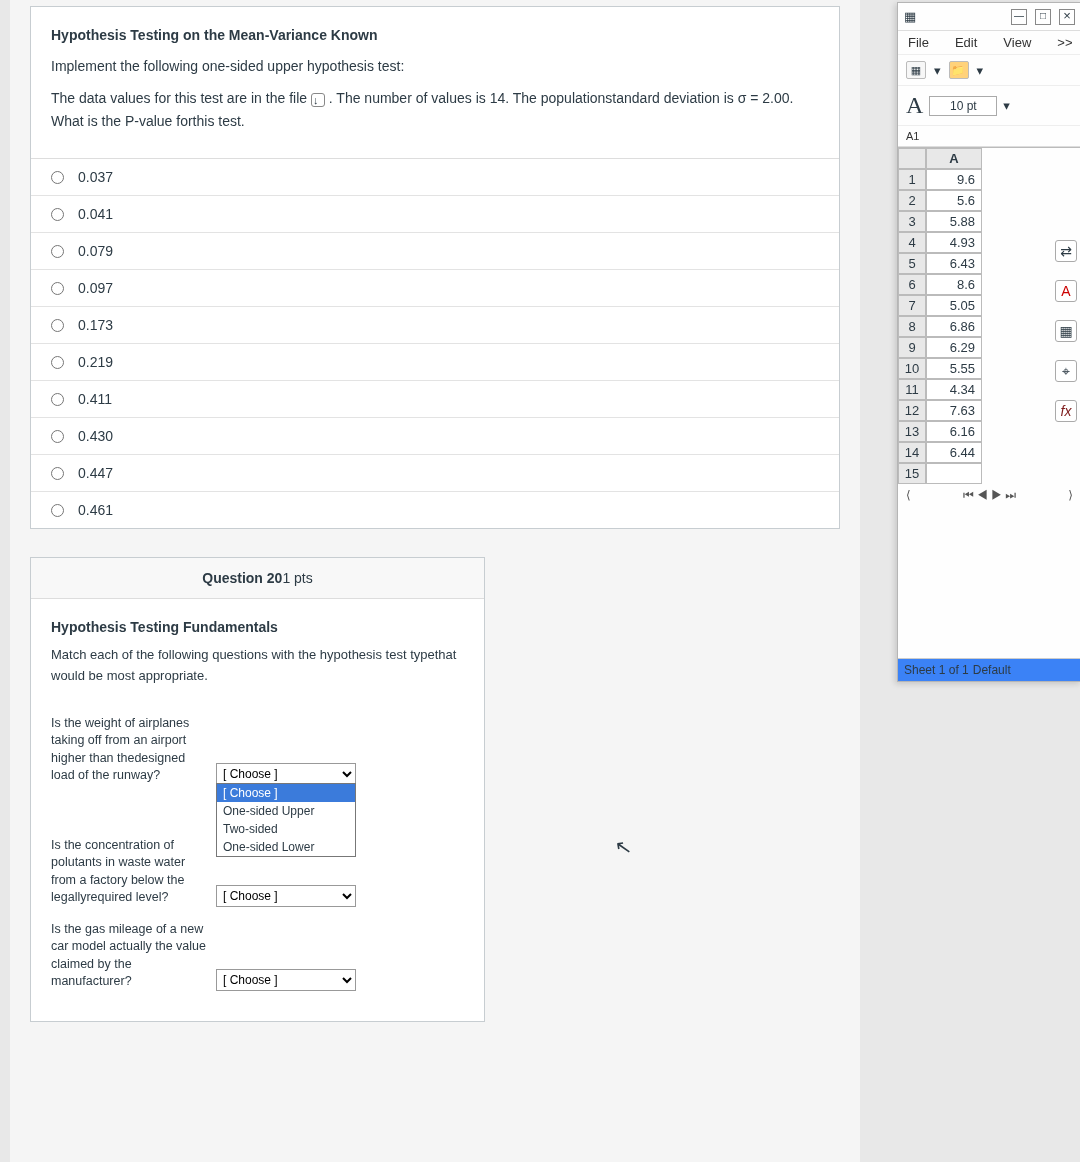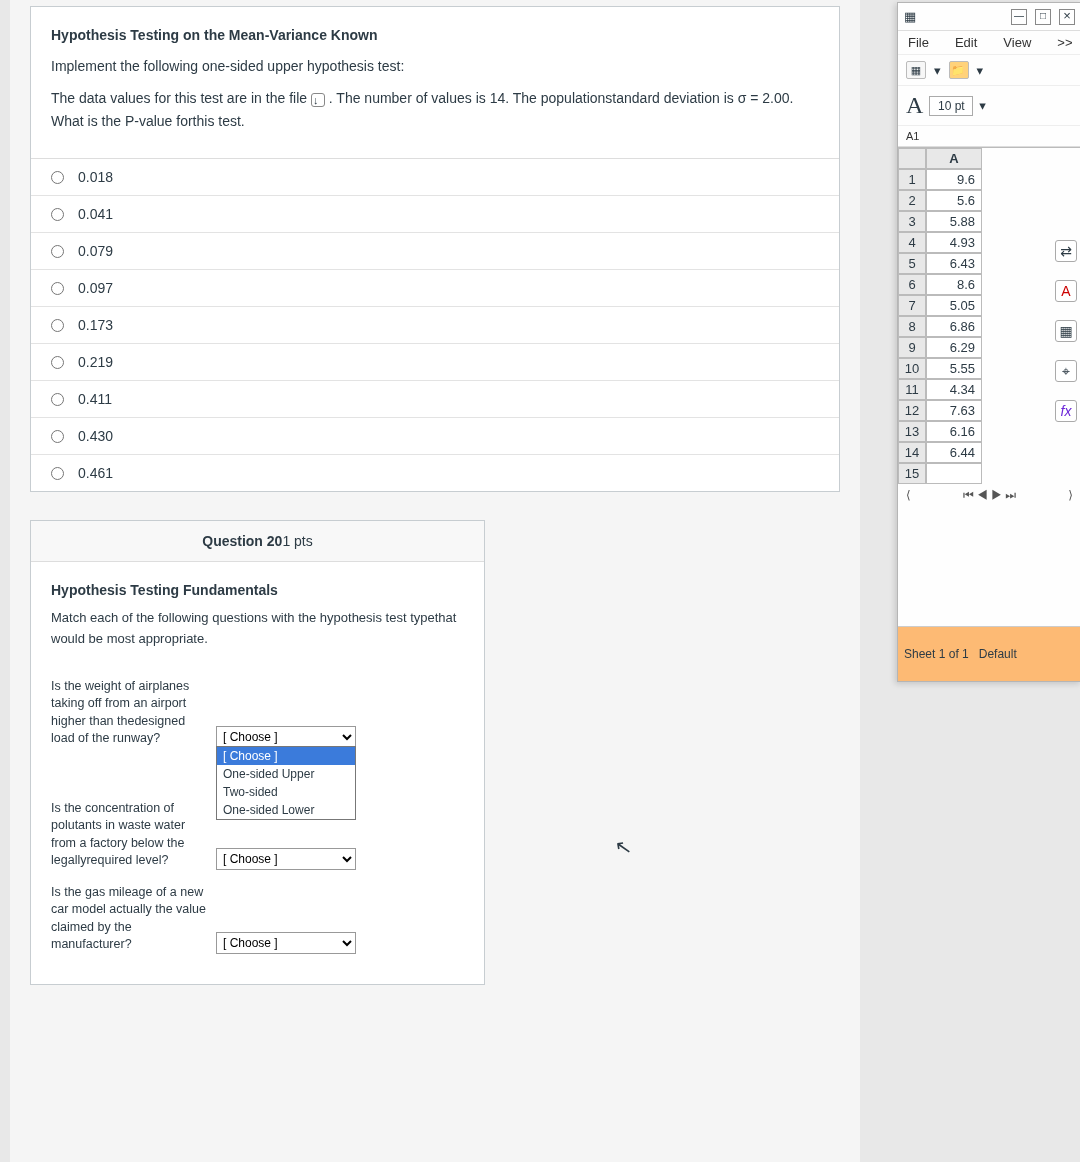--- a/index.html
+++ b/index.html
@@ -98,21 +98,21 @@
     .tool-row .ico {
       width: 20px; height: 18px; border: 1px solid #bbb;
       background: #f7f7f7; border-radius: 2px; display:flex;align-items:center;justify-content:center;font-size:11px;
     }
     .font-row {
       display: flex; align-items: center; gap: 6px;
       padding: 6px 8px; border-bottom: 1px solid #eee;
     }
     .font-row .A { font-family: Georgia, serif; font-size: 24px; }
     .font-row .sz {
-      width: 44px; height: 20px; border: 1px solid #aaa;
+      width: 68px; height: 20px; border: 1px solid #aaa;
       font-size: 12px; text-align: center; line-height: 18px;
       background: #fff;
     }
     .cellref-row {
       padding: 4px 8px; border-bottom: 1px solid #ddd;
       font-size: 11px; color:#333;
     }
     .sheet {
       display: grid;
       grid-template-columns: 28px 56px;
@@ -126,29 +126,29 @@
     .sheet .rn {
       background: #e8e8e8; border: 1px solid #bbb;
       text-align: center; padding: 2px 0;
     }
     .sheet .c {
       border: 1px solid #bbb; text-align: right;
       padding: 2px 6px; background:#fff;
     }
     .status-row {
       position: absolute; bottom: 0; left:0; right:0;
-      border-top: 1px solid #ccc; padding: 20px 6px;
-      font-size: 12px; display:flex; gap:10px; background:#fdba74;
+      border-top: 1px solid #ccc; padding: 4px 6px;
+      font-size: 12px; display:flex; gap:4px; background:#3b82f6;
     }
     .side-icons{
       position:absolute; right:-1px; top:240px; width:30px;
       display:flex; flex-direction:column; gap:18px; align-items:center;
     }
     .side-icons .si{width:22px;height:22px;border:1px solid #aaa;border-radius:3px;display:flex;align-items:center;justify-content:center;font-size:14px;background:#fff;}
-    .fx{font-style:italic;color:#6d28d9;}
+    .fx{font-style:italic;color:#7f1d1d;}
     .cursor{
       position:absolute; left:615px; top:835px;
       font-size:20px; transform:rotate(-10deg);
     }
   </style>
 </head>
 <body>
 
 <div class="quiz-panel">
 
@@ -158,21 +158,21 @@
       <div class="q-text">Implement the following one-sided upper hypothesis test:</div>
       <div class="q-text">
         <span>The data values for this test are in the file </span>
         <span class="dl-icon"></span>
         <span>. The number of values is 14. The populationstandard deviation is σ = 2.00. What is the P-value forthis test.</span>
       </div>
     </div>
     <div class="answers">
       <label class="answer-row">
           <input type="radio" name="q19" style="">
-          <span>0.018</span>
+          <span>0.037</span>
         </label>
       <label class="answer-row">
           <input type="radio" name="q19" style="">
           <span>0.041</span>
         </label>
       <label class="answer-row">
           <input type="radio" name="q19" style="">
           <span>0.079</span>
         </label>
       <label class="answer-row">
@@ -187,20 +187,24 @@
           <input type="radio" name="q19" style="">
           <span>0.219</span>
         </label>
       <label class="answer-row">
           <input type="radio" name="q19" style="">
           <span>0.411</span>
         </label>
       <label class="answer-row">
           <input type="radio" name="q19" style="">
           <span>0.430</span>
+        </label>
+      <label class="answer-row">
+          <input type="radio" name="q19" style="">
+          <span>0.447</span>
         </label>
       <label class="answer-row">
           <input type="radio" name="q19" style="">
           <span>0.461</span>
         </label>
     </div>
   </div>
 
   <div class="question-card" style="width:455px">
     <div class="q-header">

